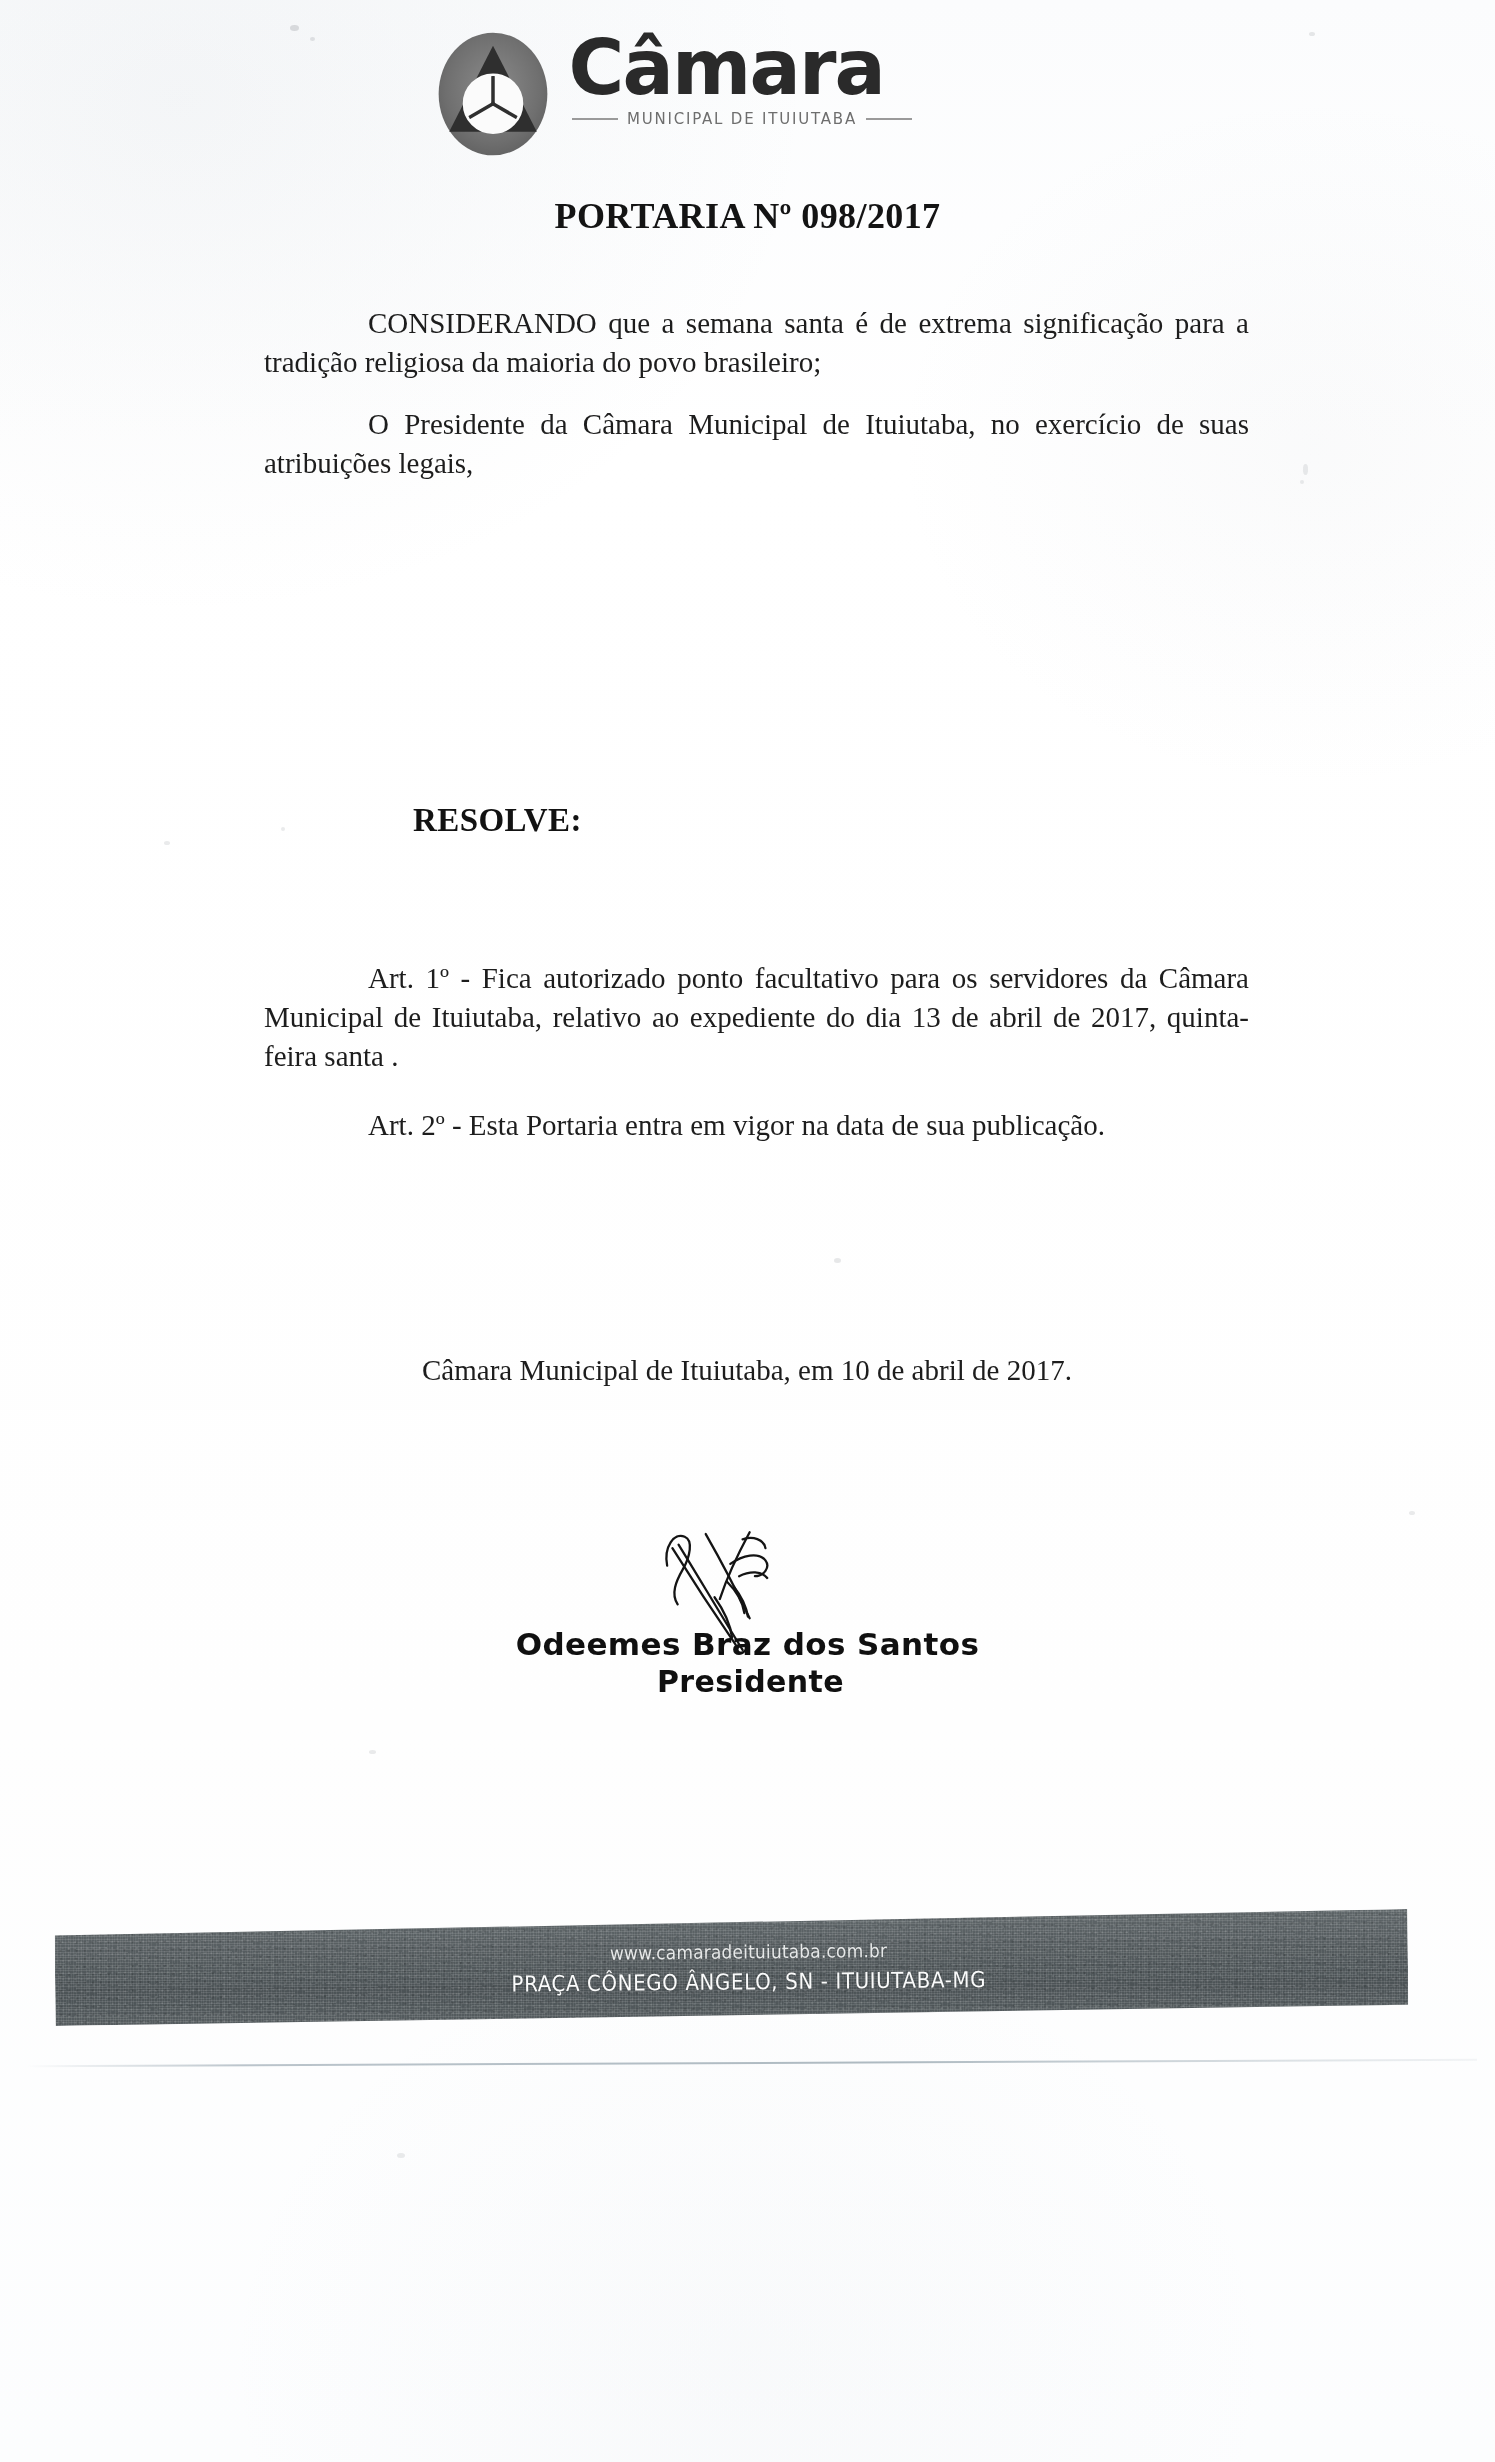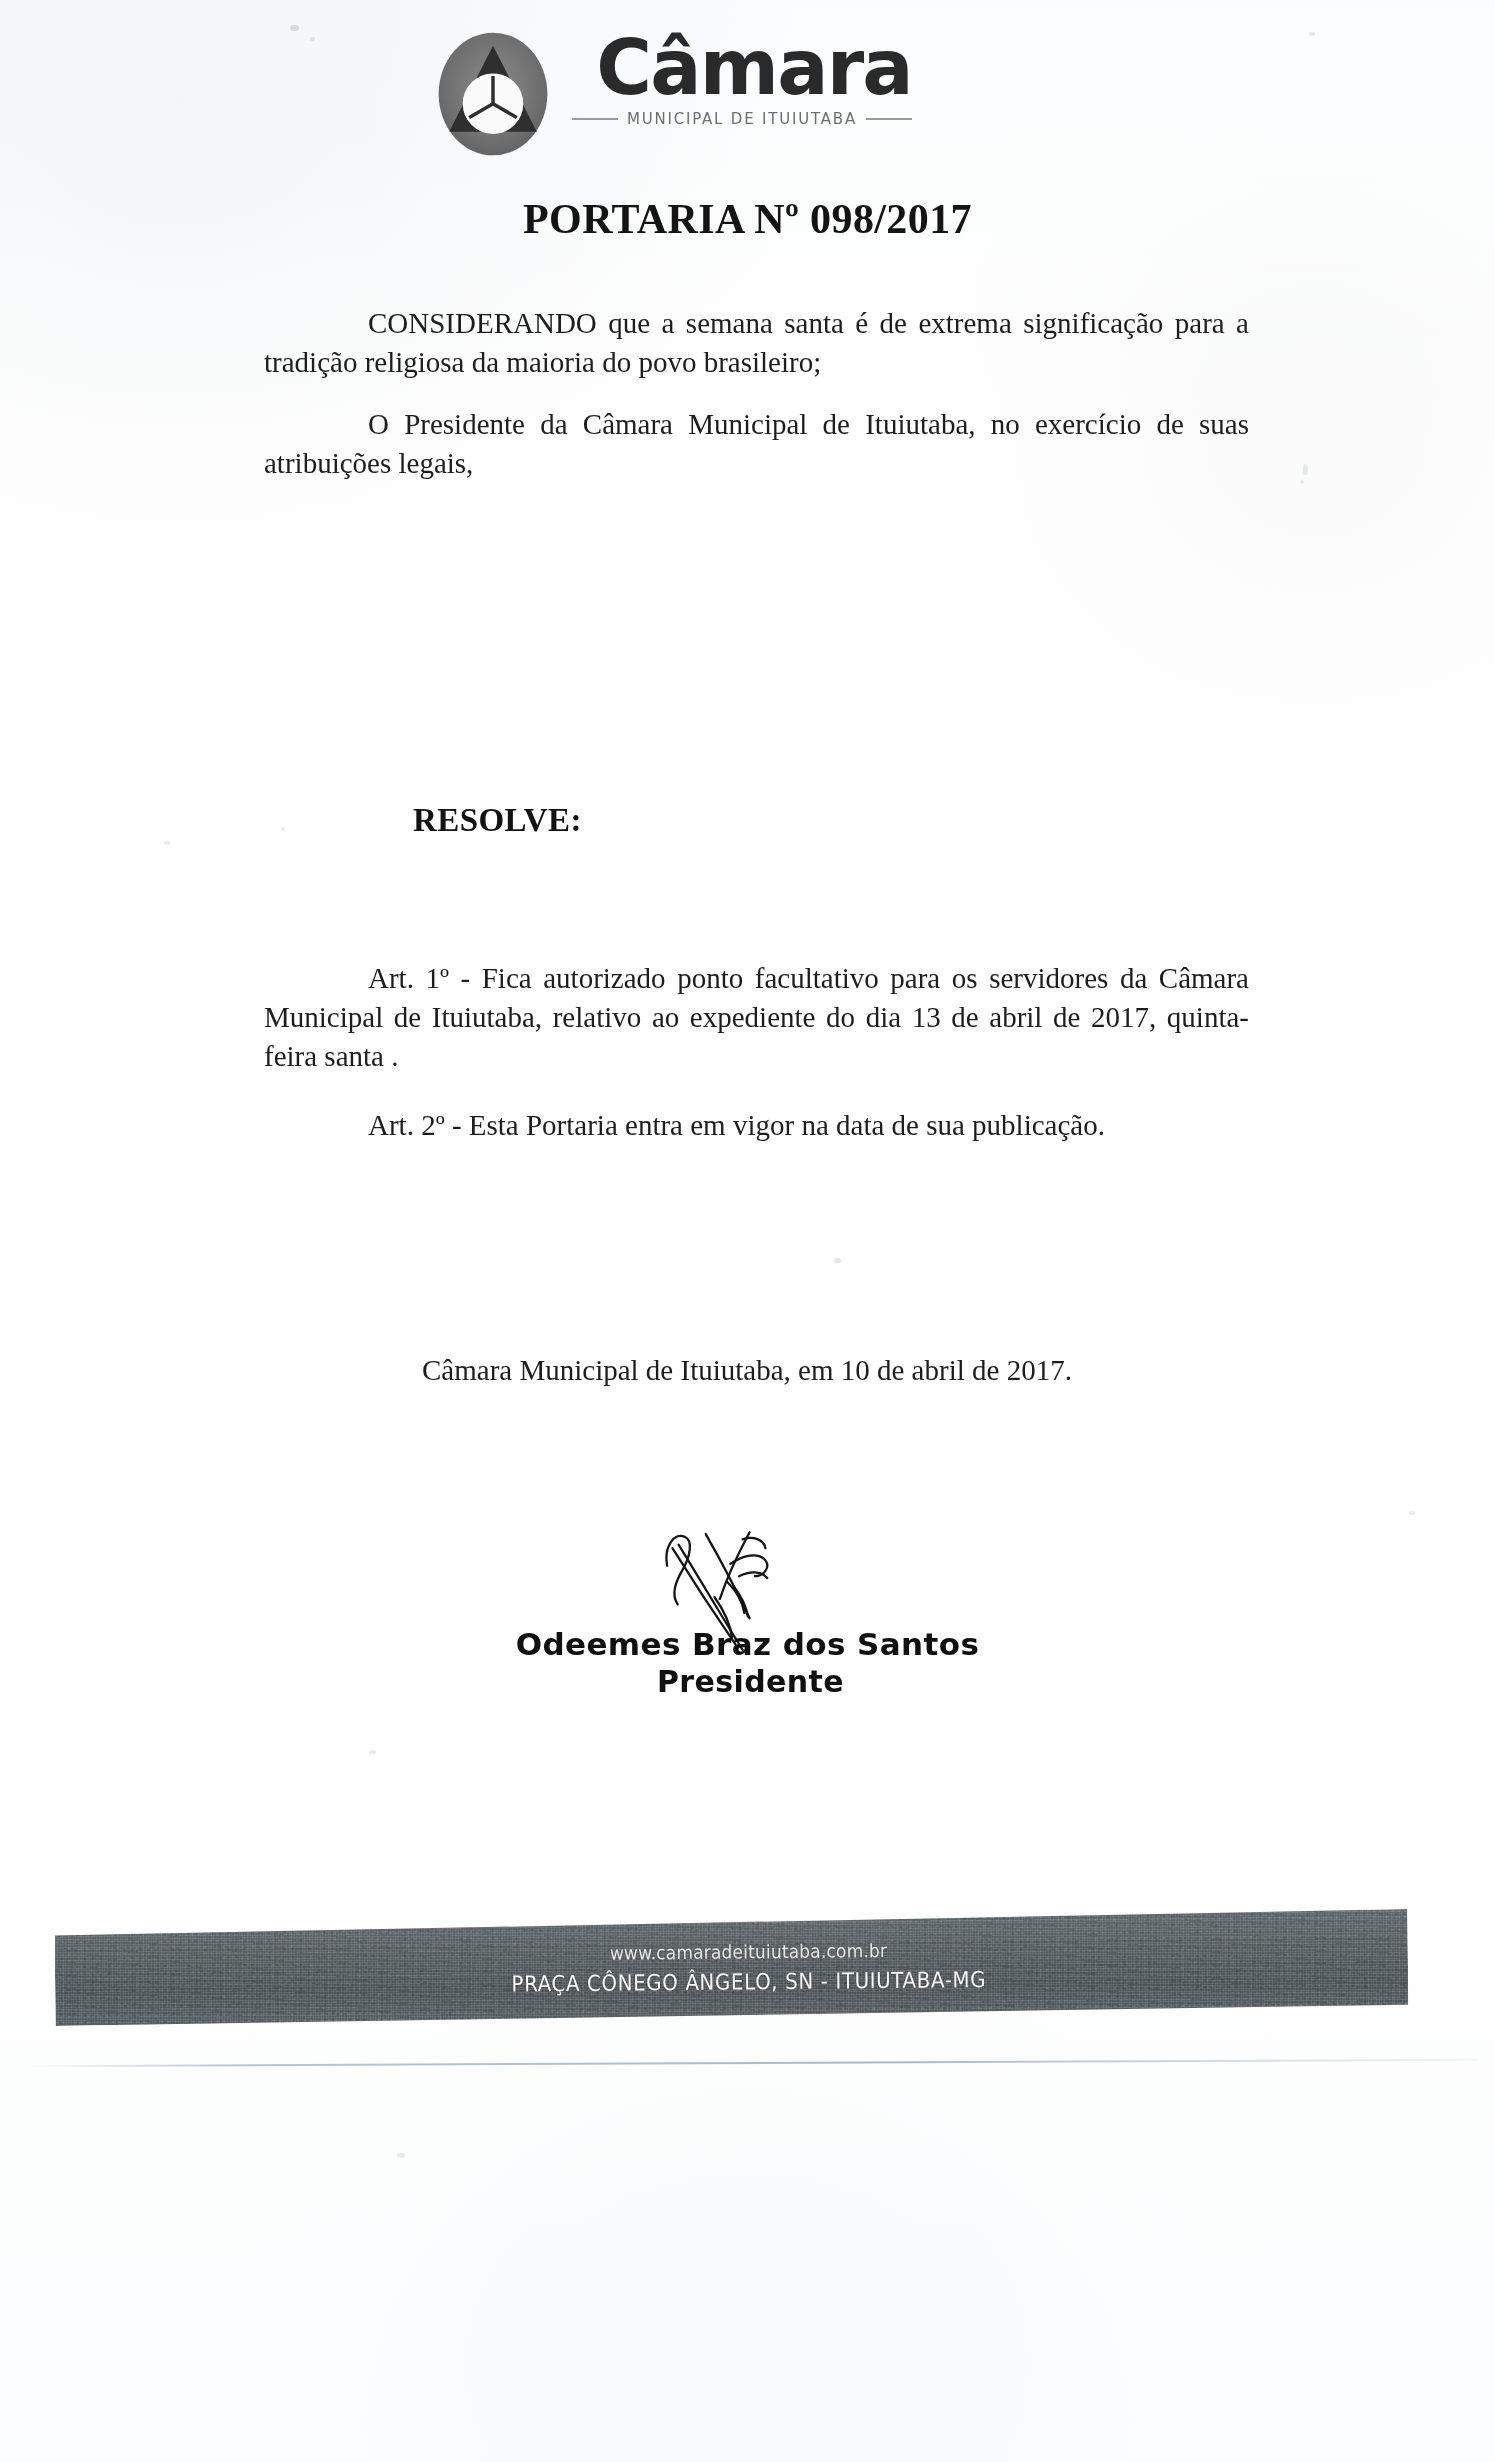--- a/index.html
+++ b/index.html
@@ -72,21 +72,20 @@
   }
 
   .logo-word {
     font-family: "DejaVu Sans", sans-serif;
     font-weight: 700;
     font-size: 76px;
     letter-spacing: -1.8px;
     line-height: 0.96;
     color: #2a2a2a;
     white-space: nowrap;
-    text-align: right;
   }
 
   .logo-sub-row {
     display: flex;
     align-items: center;
     margin-top: 5.3px;
     margin-left: 3.5px;
     gap: 8.8px;
   }
   .logo-dash {
@@ -106,21 +105,21 @@
   }
 
   
   .doc-title {
     position: absolute;
     left: 0;
     top: 195px;
     width: 1495px;
     text-align: center;
     font-weight: 700;
-    font-size: 42px;
+    font-size: 36px;
     letter-spacing: 0.4px;
     color: #141414;
   }
 
   .body-col {
     position: absolute;
     left: 264px;
     top: 304px;
     width: 985px;
   }

